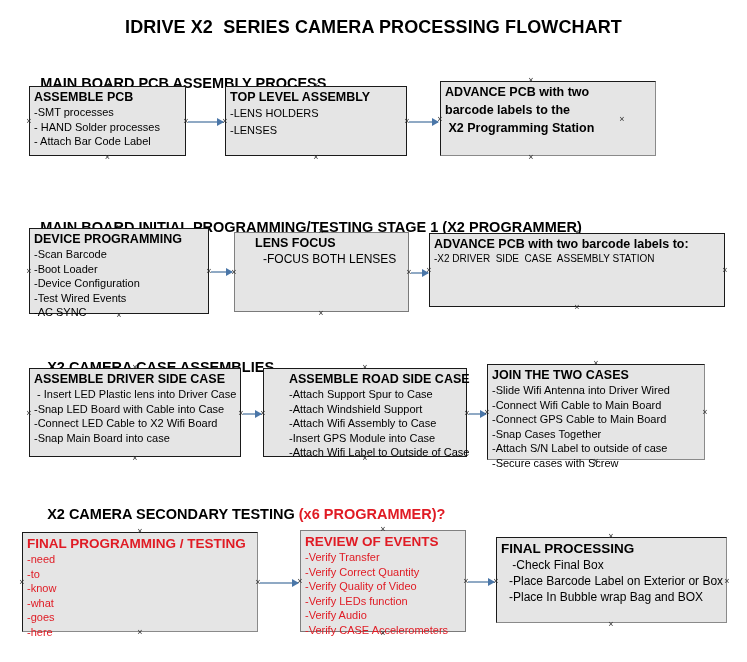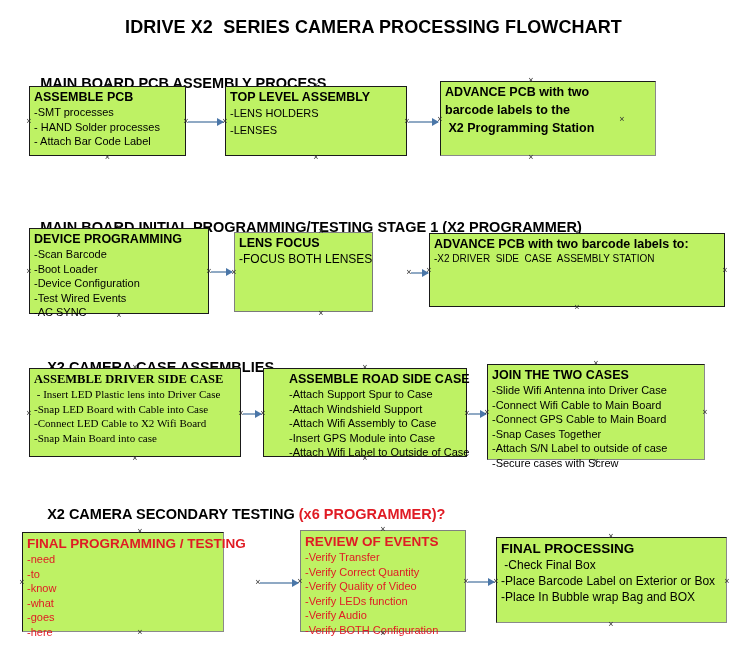--- a/index.html
+++ b/index.html
@@ -41,21 +41,21 @@
     color: #000000;
     white-space: pre;
   }
   .section-head .accent {
     color: #e01b24;
   }
 
   
   .fbox {
     position: absolute;
-    background: #bef264;
+    background: #e5e5e5;
     border: 1px solid #1a1a1a;
     box-sizing: border-box;
   }
   .fbox.gray-edge {
     border-color: #808080;
     border-right-color: #7a7a7a;
     border-bottom-color: #7a7a7a;
   }
   .fbox.shadow-edge {
     border-color: #1a1a1a;
@@ -81,20 +81,21 @@
   .fbox.red .bline {
     color: #e01b24;
   }
   .fbox .btitle.big {
     font-size: 13.5px;
     line-height: 16px;
   }
   .fbox .bline.big {
     font-size: 12px;
     line-height: 16px;
+    margin-left: 8px;
   }
   .fbox .bline.sm {
     font-size: 10px;
     line-height: 13px;
   }
   .fbox .bline.wide {
     line-height: 17px;
   }
   .overflow-line {
     position: absolute;
@@ -203,21 +204,21 @@
   </div>
   <div class="handle" style="left:119px; top:227px;"></div>
   <div class="handle" style="left:29px; top:271px;"></div>
   <div class="handle" style="left:209px; top:271px;"></div>
   <div class="handle" style="left:119px; top:315px;"></div>
 
   <div class="conn" style="left:211px; top:271px; width:21px;">
     <span class="head"></span>
   </div>
 
-  <div class="fbox gray-edge" style="left:234px; top:232px; width:139px; height:80px;">
+  <div class="fbox gray-edge" style="left:234px; top:232px; width:175px; height:80px;padding-left:16px;">
     <div class="btitle">LENS FOCUS</div>
     <div class="bline big">-FOCUS BOTH LENSES</div>
   </div>
   <div class="handle" style="left:321px; top:231px;"></div>
   <div class="handle" style="left:234px; top:272px;"></div>
   <div class="handle" style="left:409px; top:272px;"></div>
   <div class="handle" style="left:321px; top:313px;"></div>
 
   <div class="conn" style="left:411px; top:272px; width:17px;">
     <span class="head"></span>
@@ -229,21 +230,21 @@
   </div>
   <div class="handle" style="left:577px; top:232px;"></div>
   <div class="handle" style="left:429px; top:270px;"></div>
   <div class="handle" style="left:725px; top:270px;"></div>
   <div class="handle" style="left:577px; top:307px;"></div>
 
   <div class="section-head" style="left:31px; top:343px;">
     <span>X2 CAMERA CASE ASSEMBLIES</span>
   </div>
 
-  <div class="fbox" style="left:29px; top:368px; width:212px; height:89px;font-family:Liberation Serif, serif;">
+  <div class="fbox" style="left:29px; top:368px; width:212px; height:89px;">
     <div class="btitle">ASSEMBLE DRIVER SIDE CASE</div>
     <div class="bline"> - Insert LED Plastic lens into Driver Case</div>
     <div class="bline">-Snap LED Board with Cable into Case</div>
     <div class="bline">-Connect LED Cable to X2 Wifi Board</div>
     <div class="bline">-Snap Main Board into case</div>
   </div>
   <div class="handle" style="left:135px; top:367px;"></div>
   <div class="handle" style="left:29px; top:413px;"></div>
   <div class="handle" style="left:241px; top:413px;"></div>
   <div class="handle" style="left:135px; top:458px;"></div>
@@ -264,37 +265,37 @@
   <div class="handle" style="left:263px; top:413px;"></div>
   <div class="handle" style="left:467px; top:413px;"></div>
   <div class="handle" style="left:365px; top:458px;"></div>
 
   <div class="conn" style="left:469px; top:413px; width:17px;">
     <span class="head"></span>
   </div>
 
   <div class="fbox shadow-edge" style="left:487px; top:364px; width:218px; height:96px;">
     <div class="btitle">JOIN THE TWO CASES</div>
-    <div class="bline">-Slide Wifi Antenna into Driver Case</div>
+    <div class="bline">-Slide Wifi Antenna into Driver Wired</div>
     <div class="bline">-Connect Wifi Cable to Main Board</div>
     <div class="bline">-Connect GPS Cable to Main Board</div>
     <div class="bline">-Snap Cases Together</div>
     <div class="bline">-Attach S/N Label to outside of case</div>
     <div class="bline">-Secure cases with Screw</div>
   </div>
   <div class="handle" style="left:596px; top:363px;"></div>
   <div class="handle" style="left:487px; top:412px;"></div>
   <div class="handle" style="left:705px; top:412px;"></div>
   <div class="handle" style="left:596px; top:461px;"></div>
 
   <div class="section-head" style="left:31px; top:490px;">
     <span>X2 CAMERA SECONDARY TESTING </span><span class="accent">(x6 PROGRAMMER)?</span>
   </div>
 
-  <div class="fbox red shadow-edge" style="left:22px; top:532px; width:202px; height:100px;">
+  <div class="fbox red shadow-edge" style="left:22px; top:532px; width:236px; height:100px;">
     <div class="btitle big">FINAL PROGRAMMING / TESTING</div>
     <div class="bline">-need</div>
     <div class="bline">-to</div>
     <div class="bline">-know</div>
     <div class="bline">-what</div>
     <div class="bline">-goes</div>
     <div class="bline">-here</div>
   </div>
   <div class="handle" style="left:140px; top:531px;"></div>
   <div class="handle" style="left:22px; top:582px;"></div>
@@ -305,21 +306,21 @@
     <span class="head"></span>
   </div>
 
   <div class="fbox red gray-edge" style="left:300px; top:530px; width:166px; height:102px;">
     <div class="btitle big">REVIEW OF EVENTS</div>
     <div class="bline">-Verify Transfer</div>
     <div class="bline">-Verify Correct Quantity</div>
     <div class="bline">-Verify Quality of Video</div>
     <div class="bline">-Verify LEDs function</div>
     <div class="bline">-Verify Audio</div>
-    <div class="bline">-Verify BOTH Configuration</div>
+    <div class="bline">-Verify CASE Accelerometers</div>
   </div>
   <div class="overflow-line" style="left:304px; top:631px;margin-top:28px;">-Test of accessory ports?</div>
   <div class="handle" style="left:383px; top:529px;"></div>
   <div class="handle" style="left:300px; top:581px;"></div>
   <div class="handle" style="left:466px; top:581px;"></div>
   <div class="handle" style="left:383px; top:633px;"></div>
 
   <div class="conn" style="left:468px; top:581px; width:26px;">
     <span class="head"></span>
   </div>

